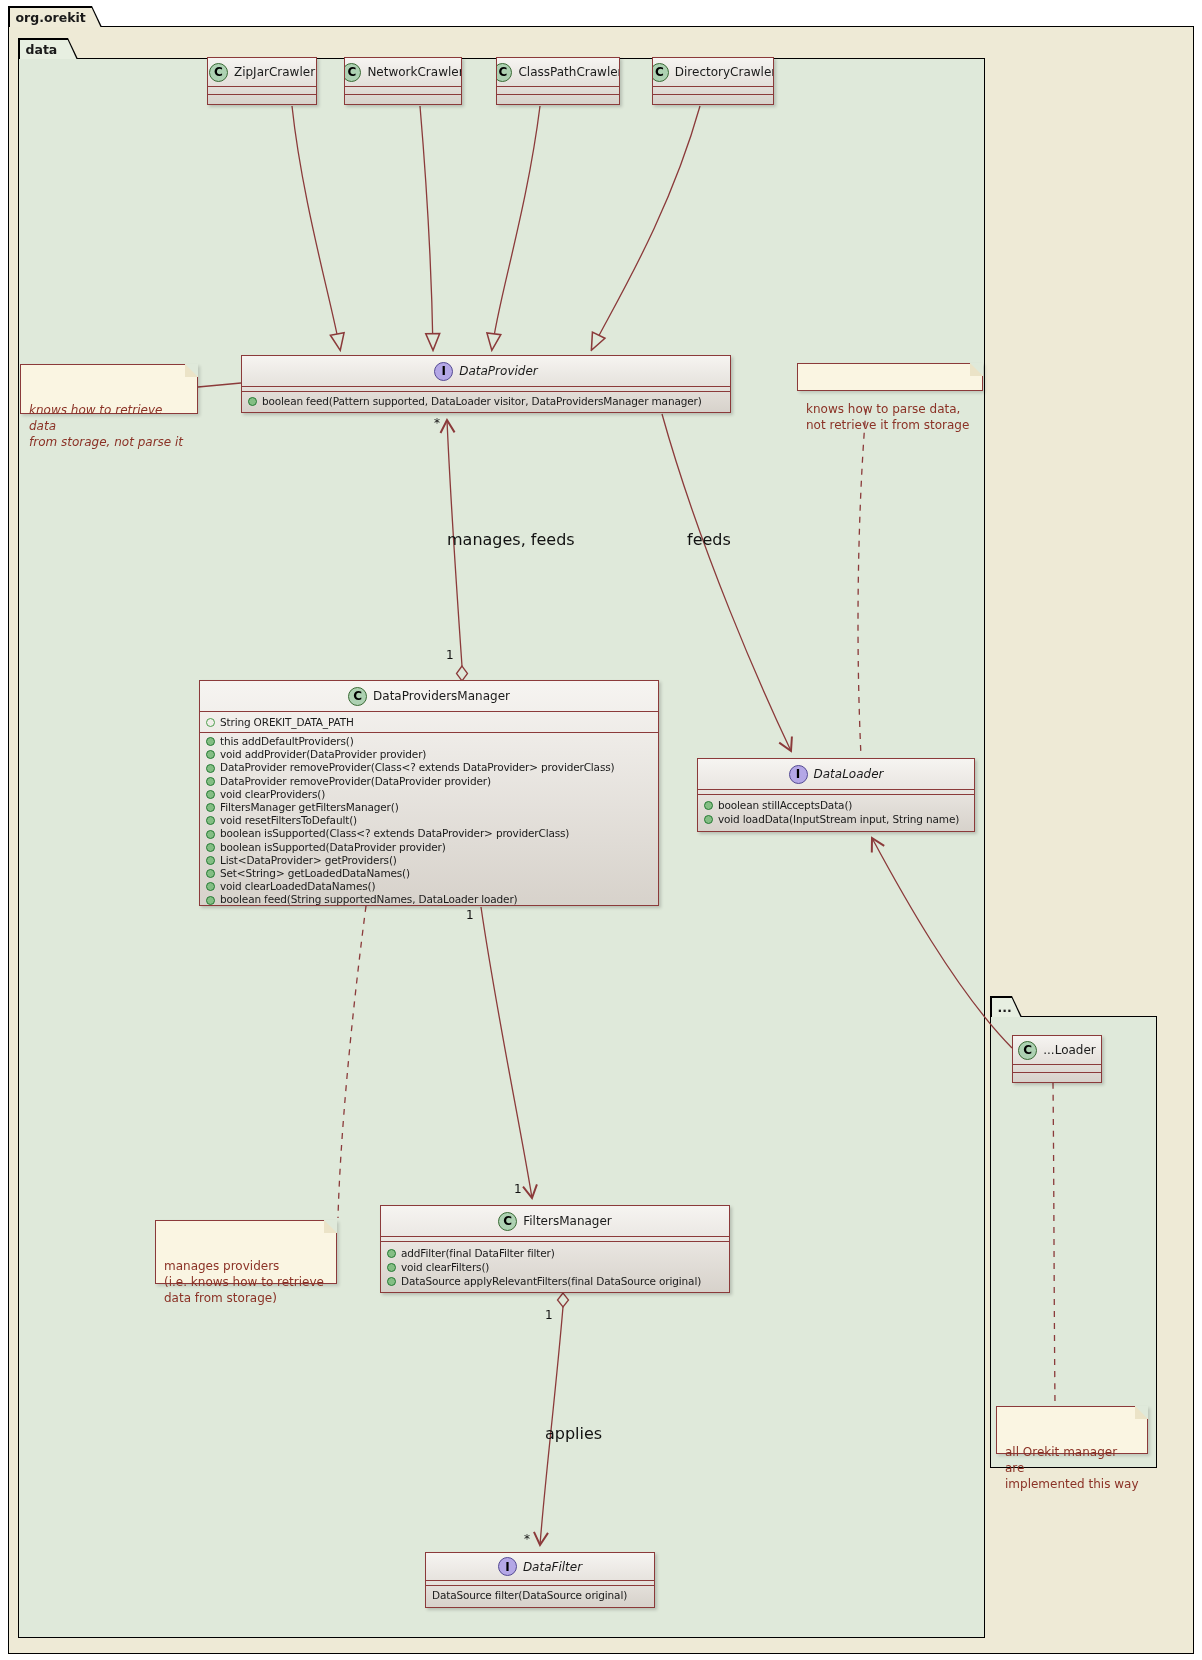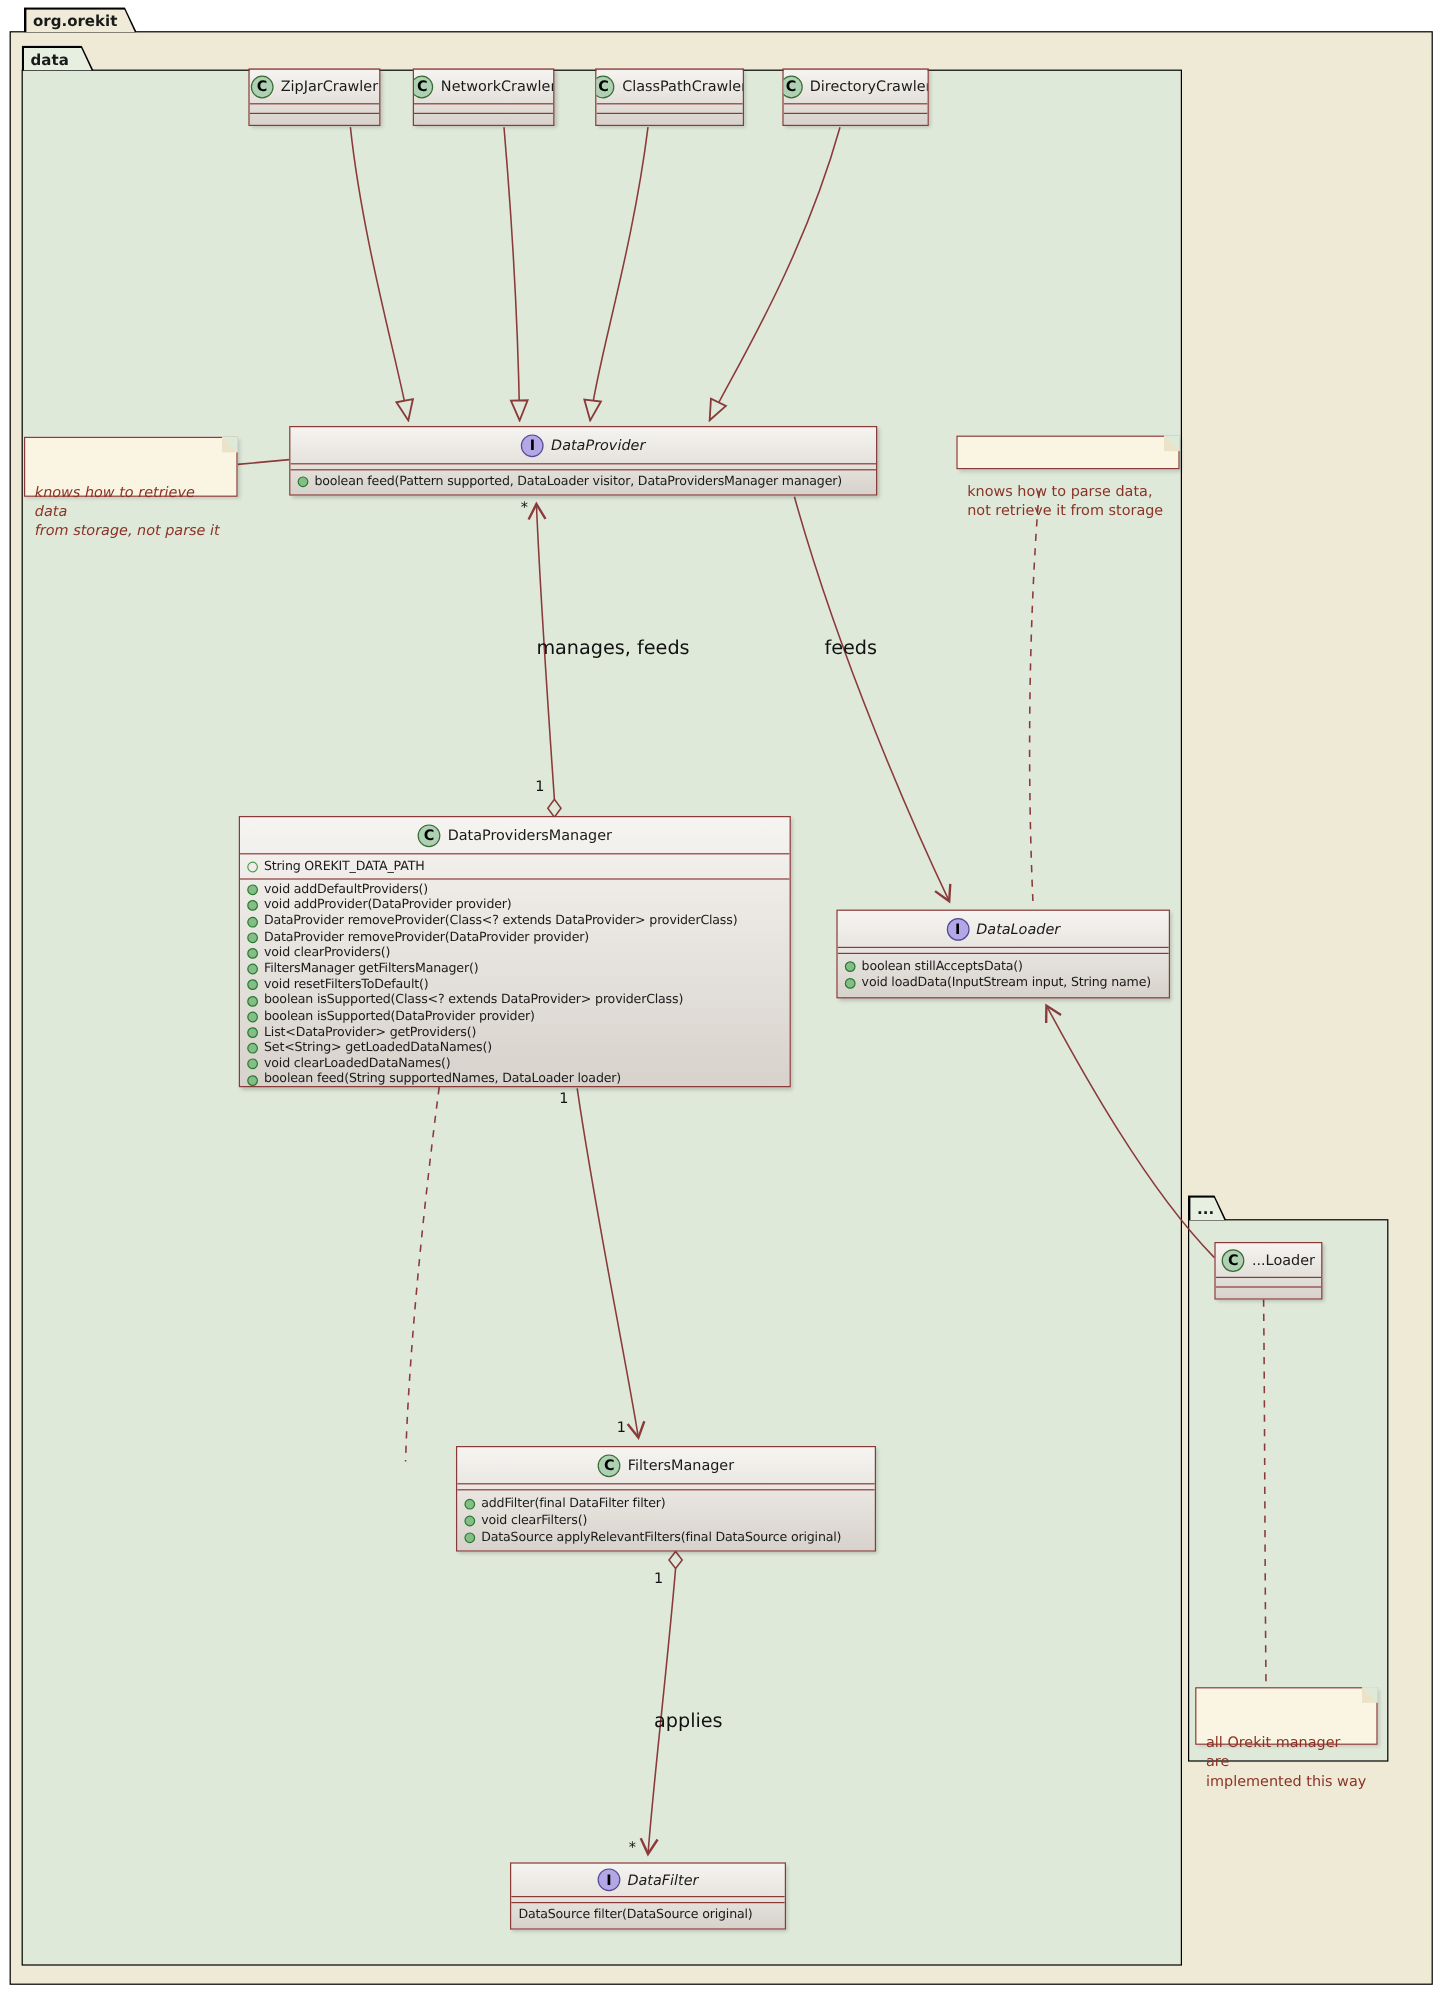--- a/index.html
+++ b/index.html
@@ -52,21 +52,21 @@
   .mult{position:absolute;font-size:12px;color:#111;}
 
   svg.wires{position:absolute;left:0;top:0;pointer-events:none;}
 </style>
 </head>
 <body>
 
 <div class="canvas">
 
   <div class="pkgbody pkg-outer" style="left:8px;top:26px;width:1184px;height:1626px;"></div>
-  <div class="ptab" style="left:20px;top:6px;width:94px;height:21px;">
+  <div class="ptab" style="left:8px;top:6px;width:94px;height:21px;">
     <span class="in" style="background:#efebd8;">
         <span>org.orekit</span>
       </span>
   </div>
 
   <div class="pkgbody pkg-green" style="left:18px;top:58px;width:965px;height:1578px;"></div>
   <div class="ptab" style="left:18px;top:38px;width:60px;height:21px;">
     <span class="in" style="background:#e7efe1;">
         <span>data</span>
       </span>
@@ -187,21 +187,21 @@
     <div class="members" style="padding:3px 6px;">
       <div class="member tall">
         <span class="b f"></span>
         <span>String OREKIT_DATA_PATH</span>
       </div>
     </div>
     <div class="sep"></div>
     <div class="members" style="padding:2px 6px;">
       <div class="member">
           <span class="b m"></span>
-          <span>void addDefaultProviders()</span>
+          <span>this addDefaultProviders()</span>
         </div>
       <div class="member">
           <span class="b m"></span>
           <span>void addProvider(DataProvider provider)</span>
         </div>
       <div class="member">
           <span class="b m"></span>
           <span>DataProvider removeProvider(Class&lt;? extends DataProvider&gt; providerClass)</span>
         </div>
       <div class="member">
@@ -322,20 +322,26 @@
     <span>knows how to retrieve data
 from storage, not parse it</span>
   </div>
 
   <div class="note" style="left:797px;top:363px;width:186px;height:28px;--cut:#dfe9da;">
     <span class="fold"></span>
     <span>knows how to parse data,
 not retrieve it from storage</span>
   </div>
 
+  <div class="note" style="left:155px;top:1220px;width:182px;height:64px;--cut:#dfe9da;">
+    <span class="fold"></span>
+    <span>manages providers
+(i.e. knows how to retrieve
+data from storage)</span>
+  </div>
 
   <div class="note" style="left:996px;top:1406px;width:152px;height:48px;--cut:#dfe9da;">
     <span class="fold"></span>
     <span>all Orekit manager are
 implemented this way</span>
   </div>
 
   <div class="elabel" style="left:447px;top:530px;">manages, feeds</div>
   <div class="elabel" style="left:687px;top:530px;">feeds</div>
   <div class="elabel" style="left:545px;top:1424px;">applies</div>

